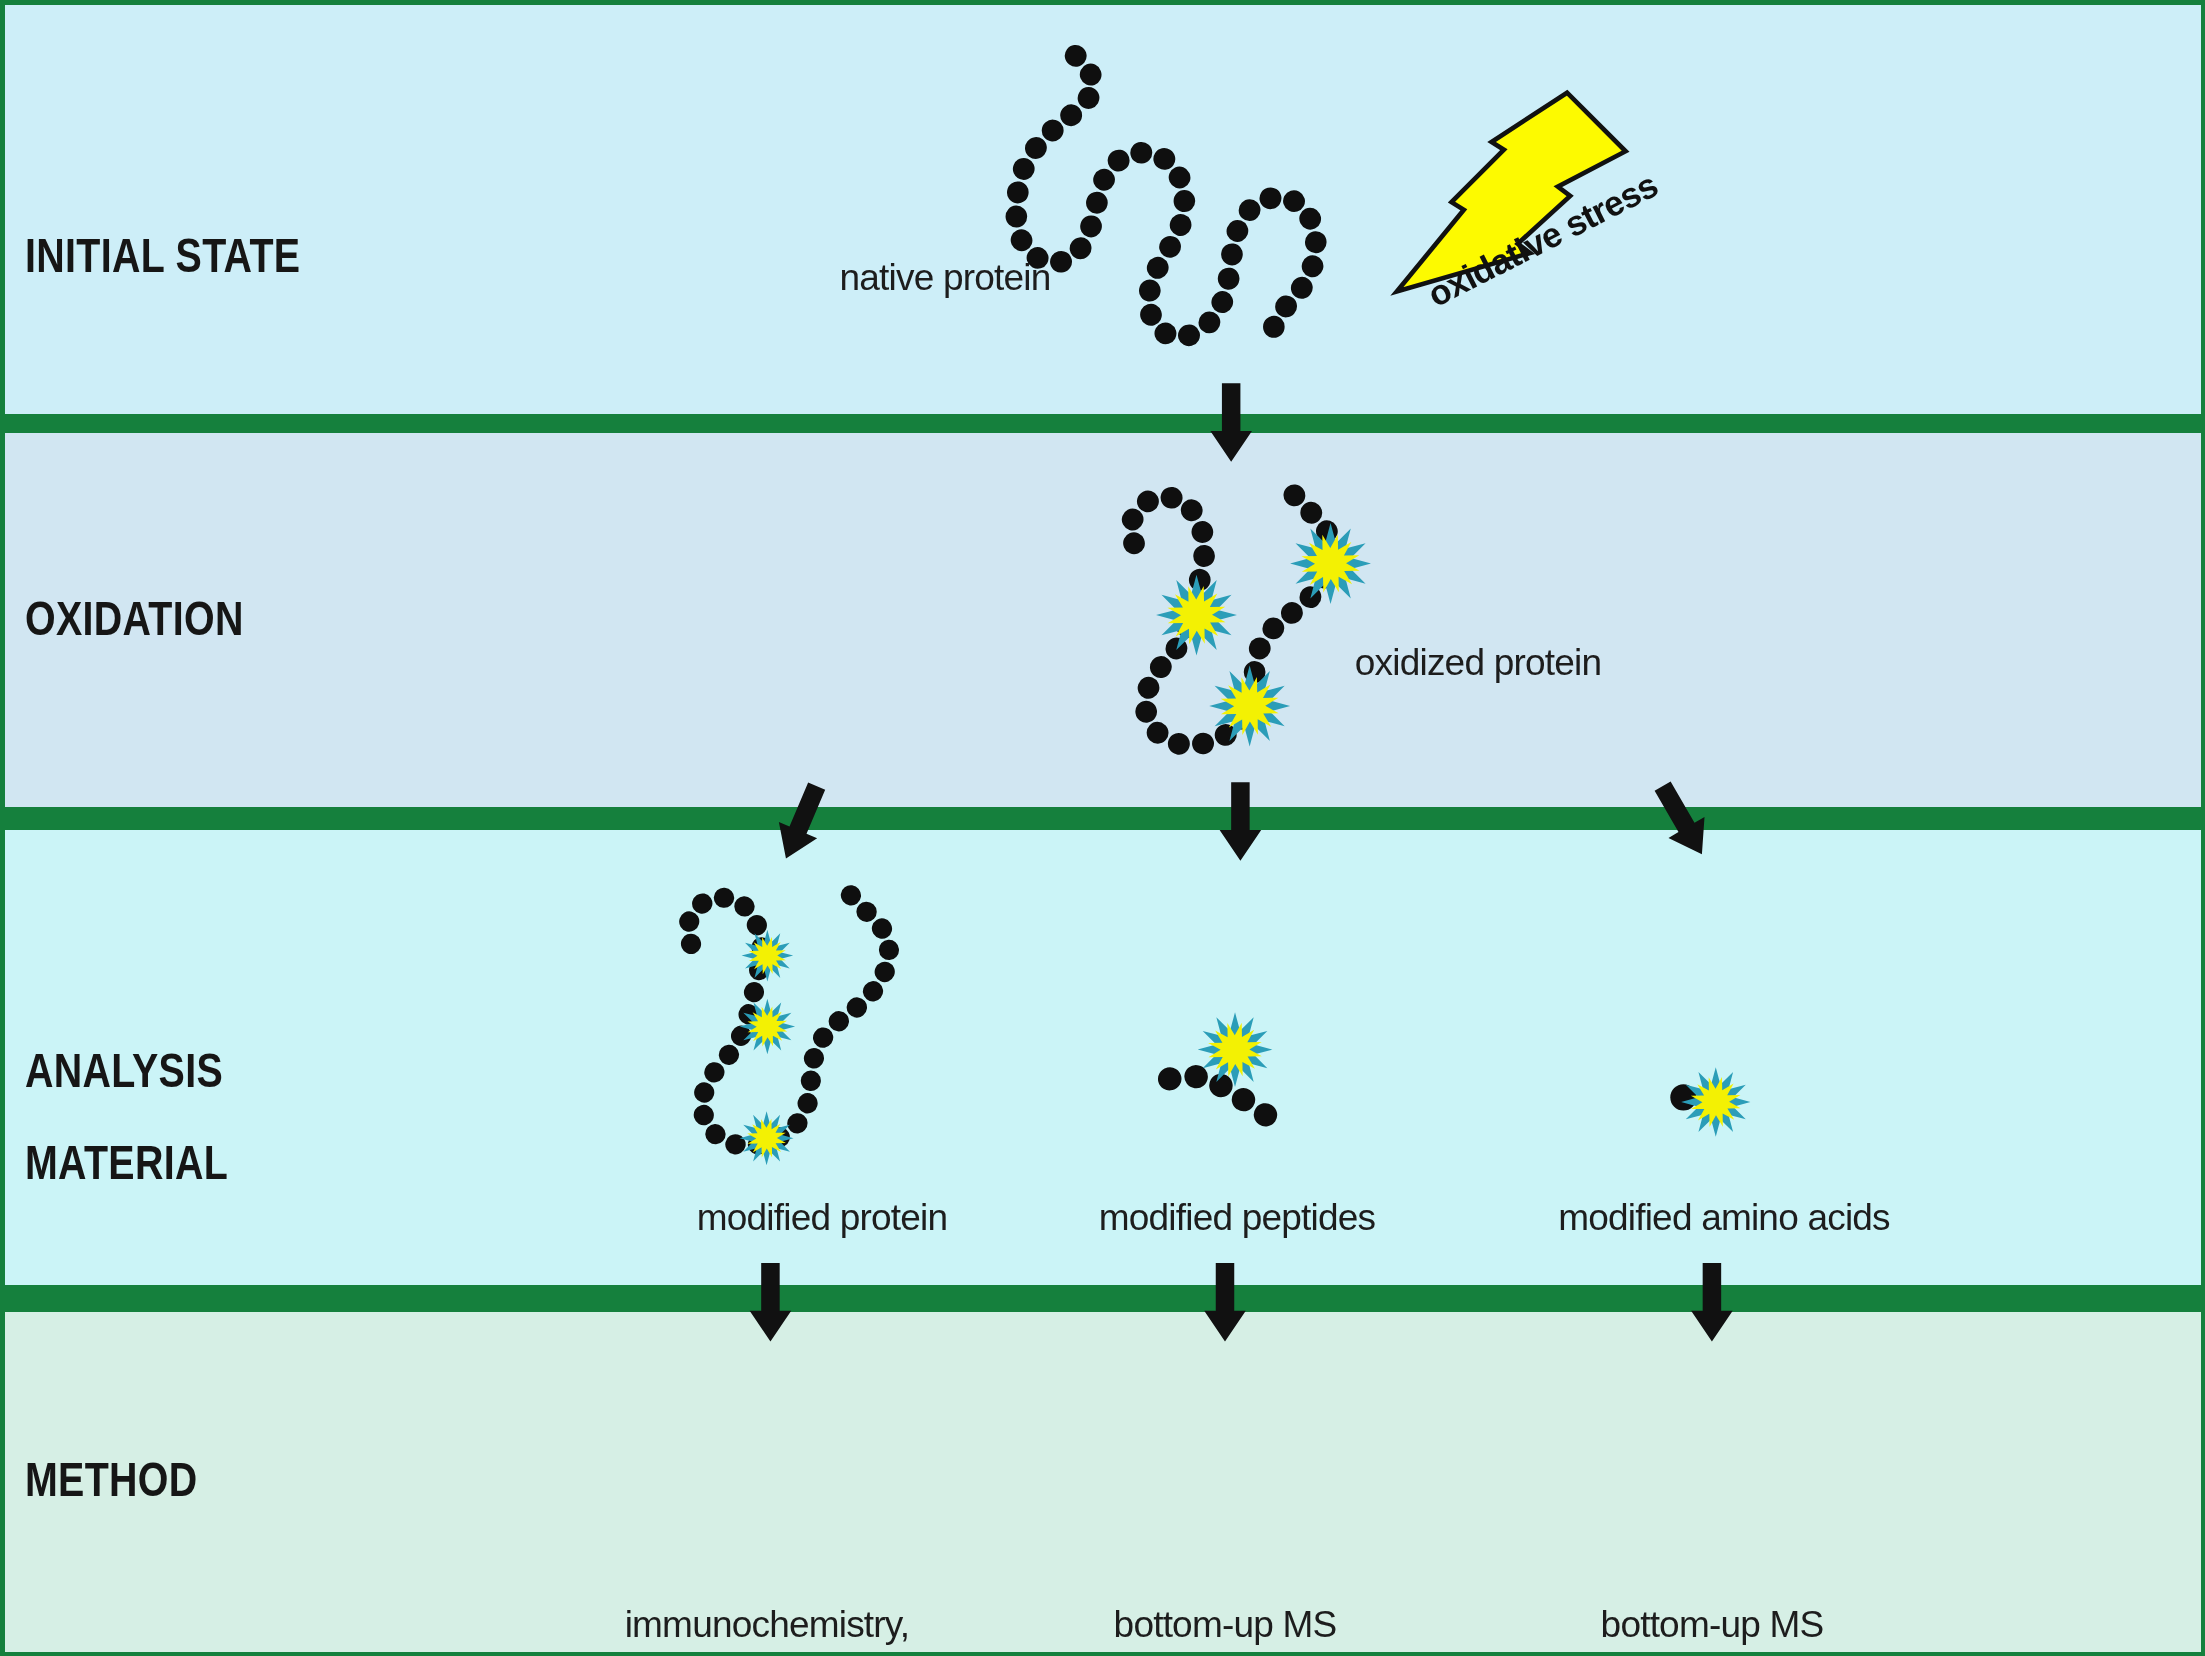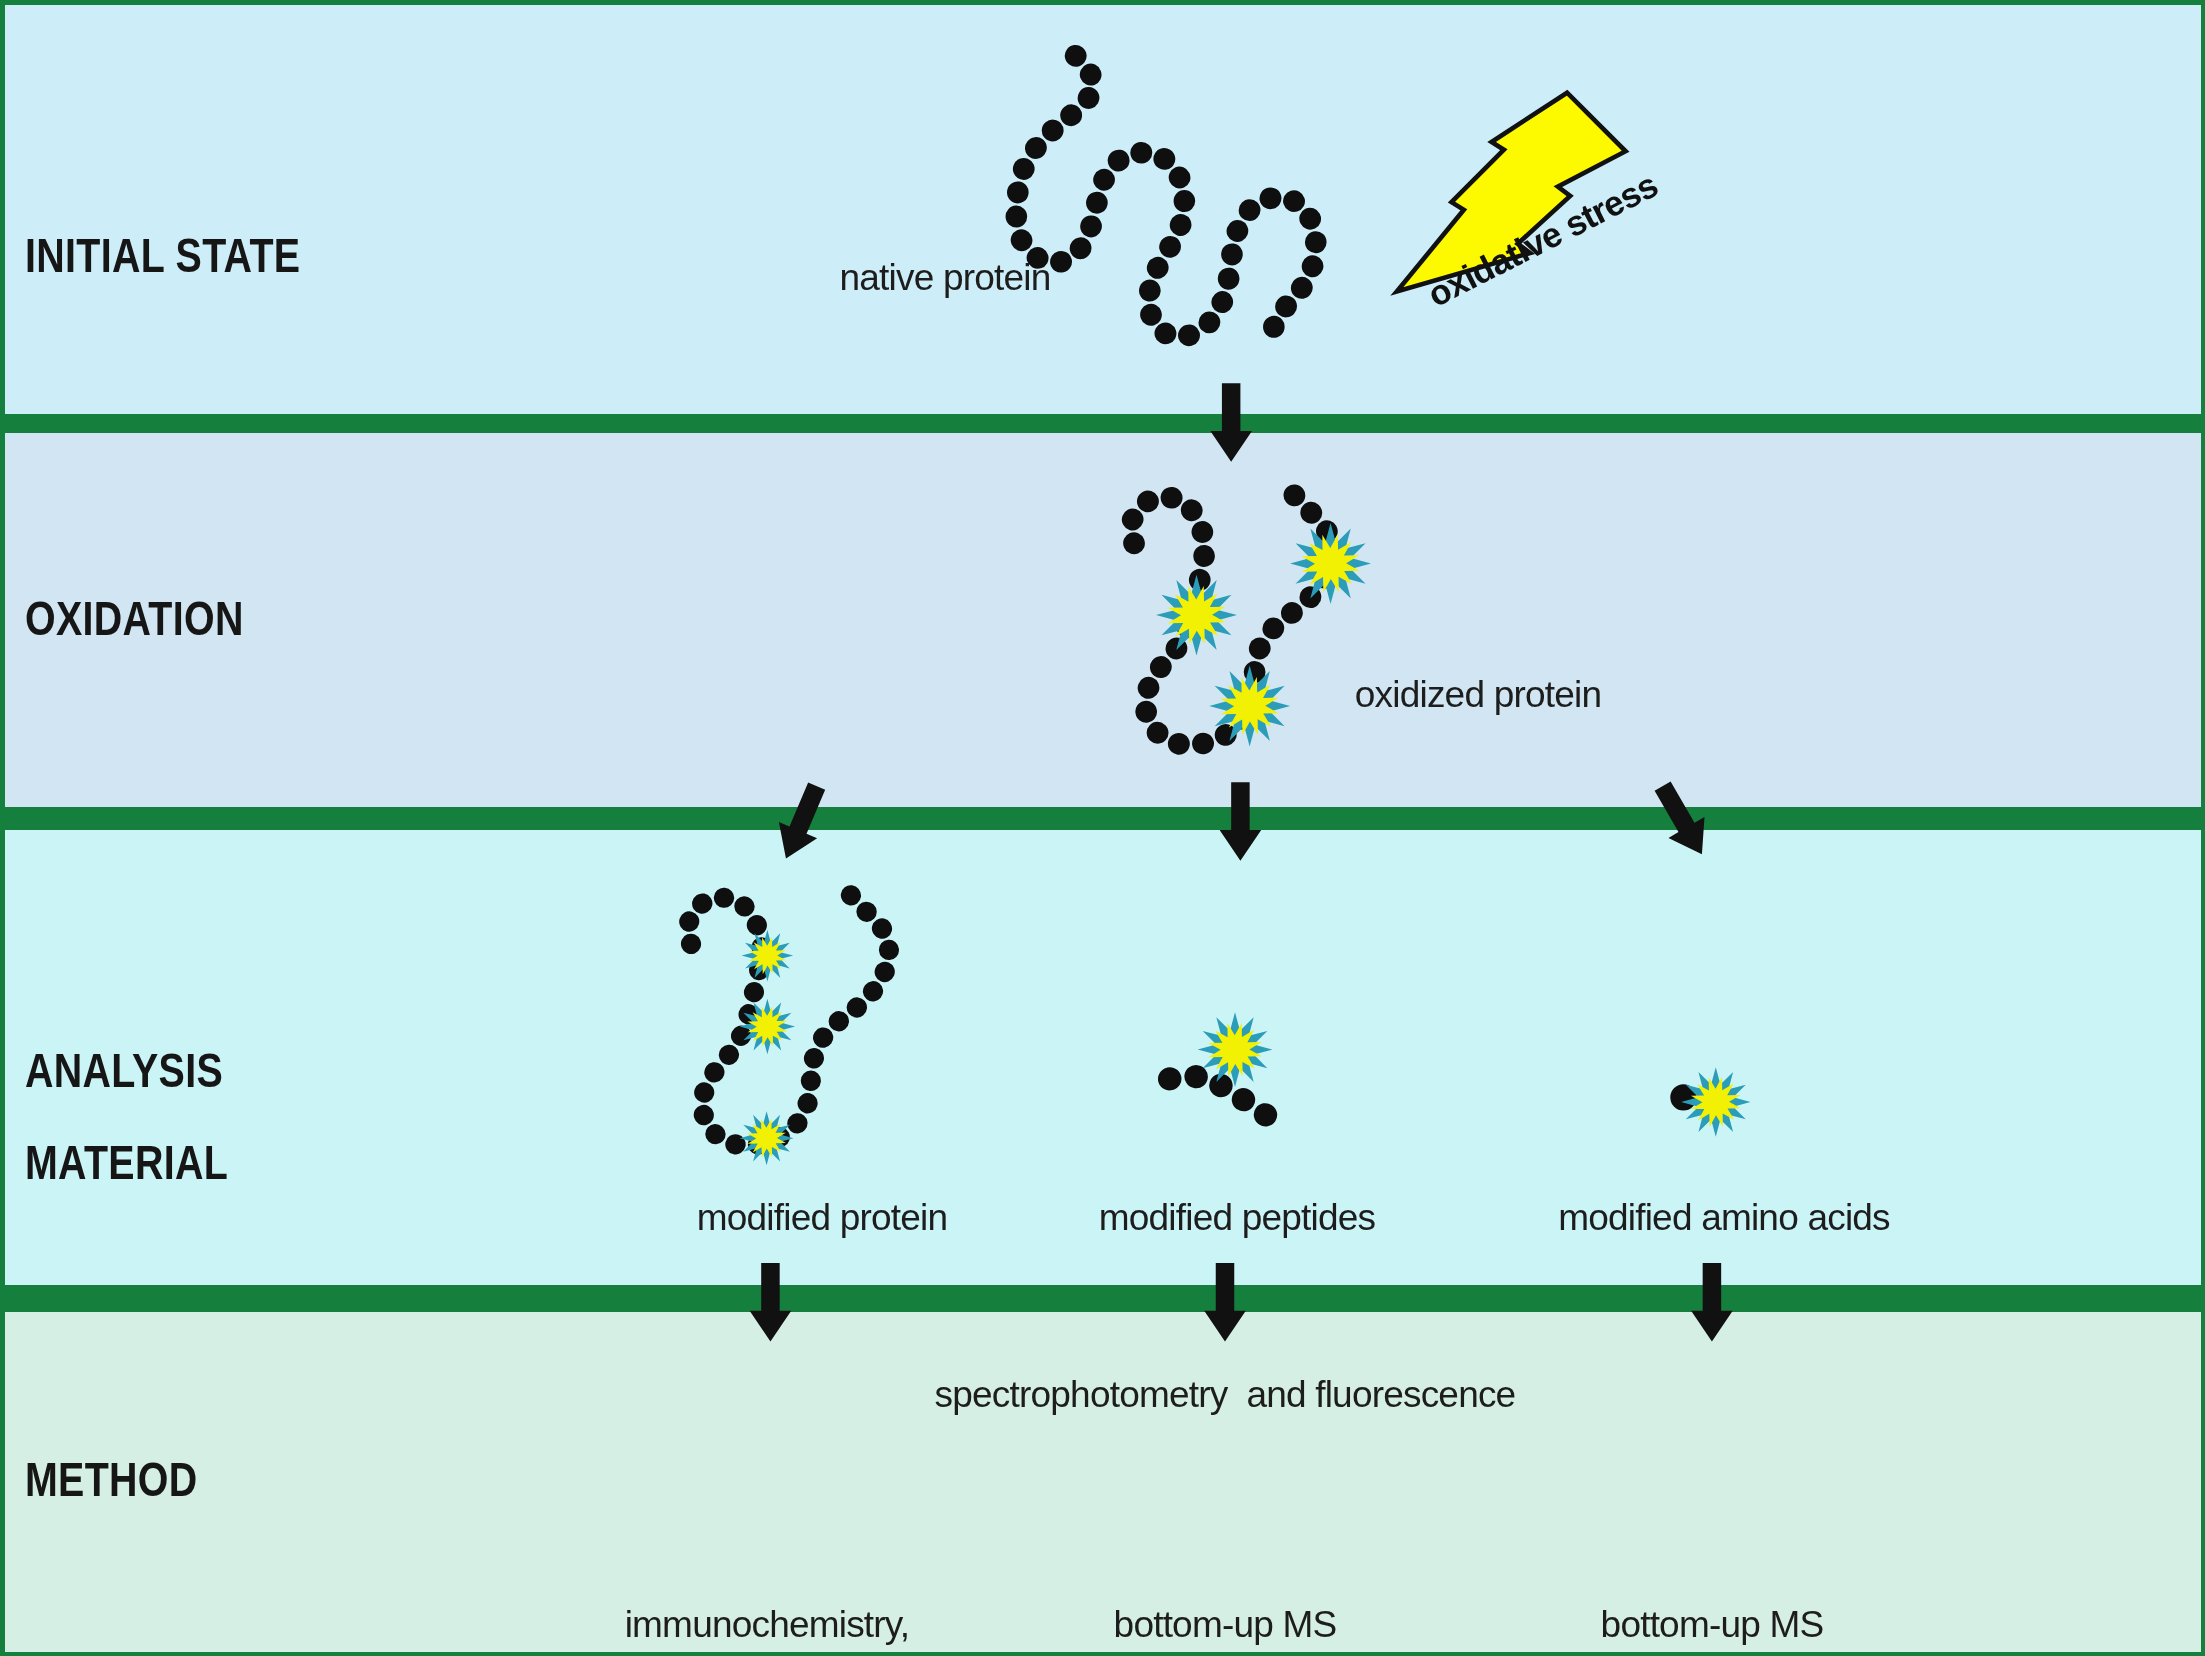--- a/index.html
+++ b/index.html
@@ -91,27 +91,26 @@
 
     <use href="#arrow" transform="translate(1000,1639)"></use>
     <use href="#arrow" transform="translate(1590,1639)"></use>
     <use href="#arrow" transform="translate(2222,1639)"></use>
   </svg>
 
   <div class="item-label" style="left:945px;top:256px;text-align:right;">native protein</div>
 
   <div class="rotated-label" style="left:1430px;top:279px;">oxidative stress</div>
 
-  <div class="item-label" style="left:1478px;top:673px;">oxidized protein</div>
+  <div class="item-label" style="left:1478px;top:641px;">oxidized protein</div>
 
   <div class="item-label" style="left:787px;top:1196px;margin-left:35px;">modified protein</div>
   <div class="item-label" style="left:1237px;top:1196px;">modified peptides</div>
   <div class="item-label" style="left:1724px;top:1196px;">modified amino acids</div>
 
-  <div class="item-label" style="left:1225px;top:1373px;">spectrophotometry  and fluorescence</div>
 
   <div class="method-col" style="left:767px;top:1470px;">
     <div>immunochemistry,</div>
     
   </div>
 
   <div class="method-col" style="left:1225px;top:1470px;">
     <div>bottom-up MS</div>
     
     

